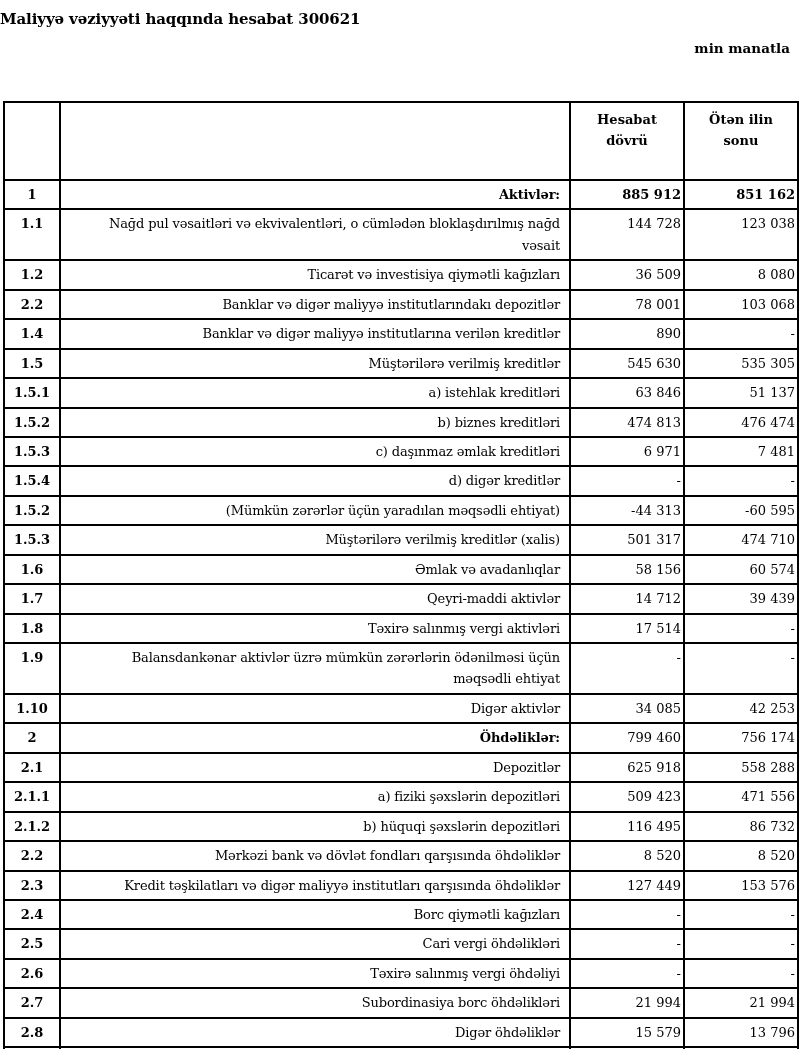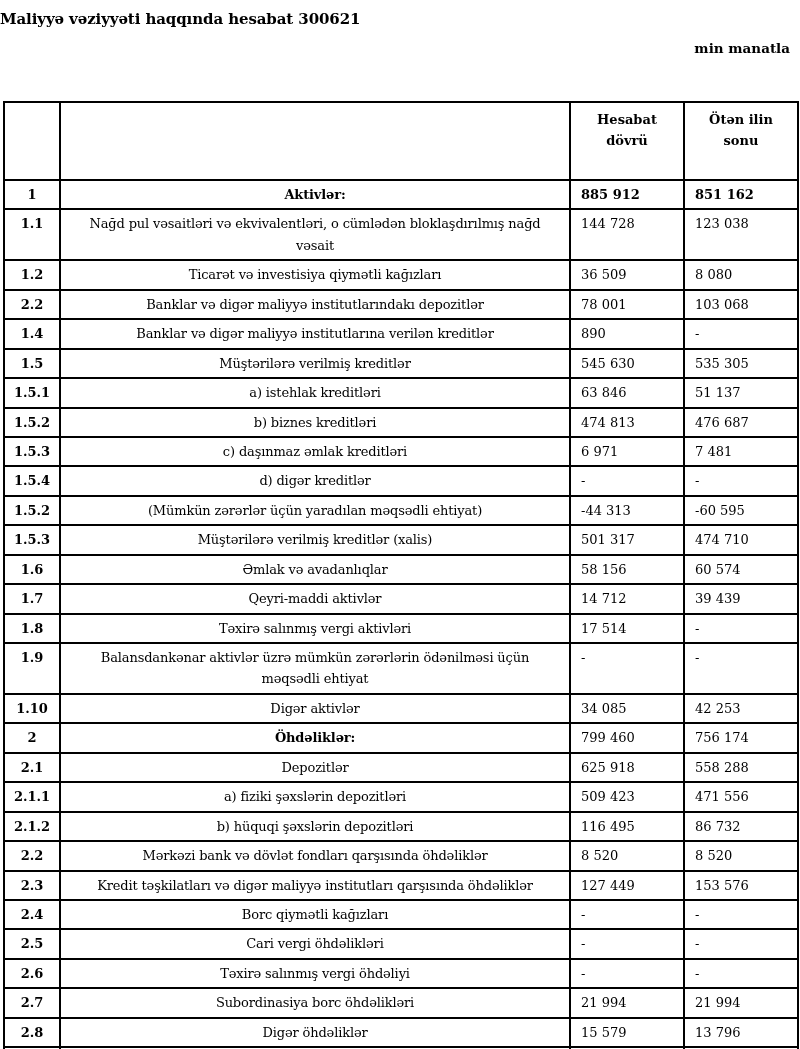--- a/index.html
+++ b/index.html
@@ -34,26 +34,26 @@
     font-weight: bold;
     text-align: center;
     font-size: 13px;
   }
   td.c-num {
     text-align: center;
     font-weight: bold;
     padding: 3px 2px;
   }
   td.c-label {
-    text-align: center;
+    text-align: right;
     padding: 3px 9px 3px 9px;
     letter-spacing: -0.15px;
   }
   td.c-val {
-    text-align: left;
+    text-align: right;
     padding: 3px 2px 3px 10px;
   }
   tr.section td.c-label { font-weight: bold; }
   tr.bold-values td.c-val { font-weight: bold; }
 </style>
 </head>
 <body>
 
 <div class="page">
 
@@ -120,21 +120,21 @@
         <tr>
           <td class="c-num">1.5.1</td>
           <td class="c-label">a) istehlak kreditləri</td>
           <td class="c-val">63 846</td>
           <td class="c-val">51 137</td>
         </tr>
         <tr>
           <td class="c-num">1.5.2</td>
           <td class="c-label">b) biznes kreditləri</td>
           <td class="c-val">474 813</td>
-          <td class="c-val">476 687</td>
+          <td class="c-val">476 474</td>
         </tr>
         <tr>
           <td class="c-num">1.5.3</td>
           <td class="c-label">c) daşınmaz əmlak kreditləri</td>
           <td class="c-val">6 971</td>
           <td class="c-val">7 481</td>
         </tr>
         <tr>
           <td class="c-num">1.5.4</td>
           <td class="c-label">d) digər kreditlər</td>

